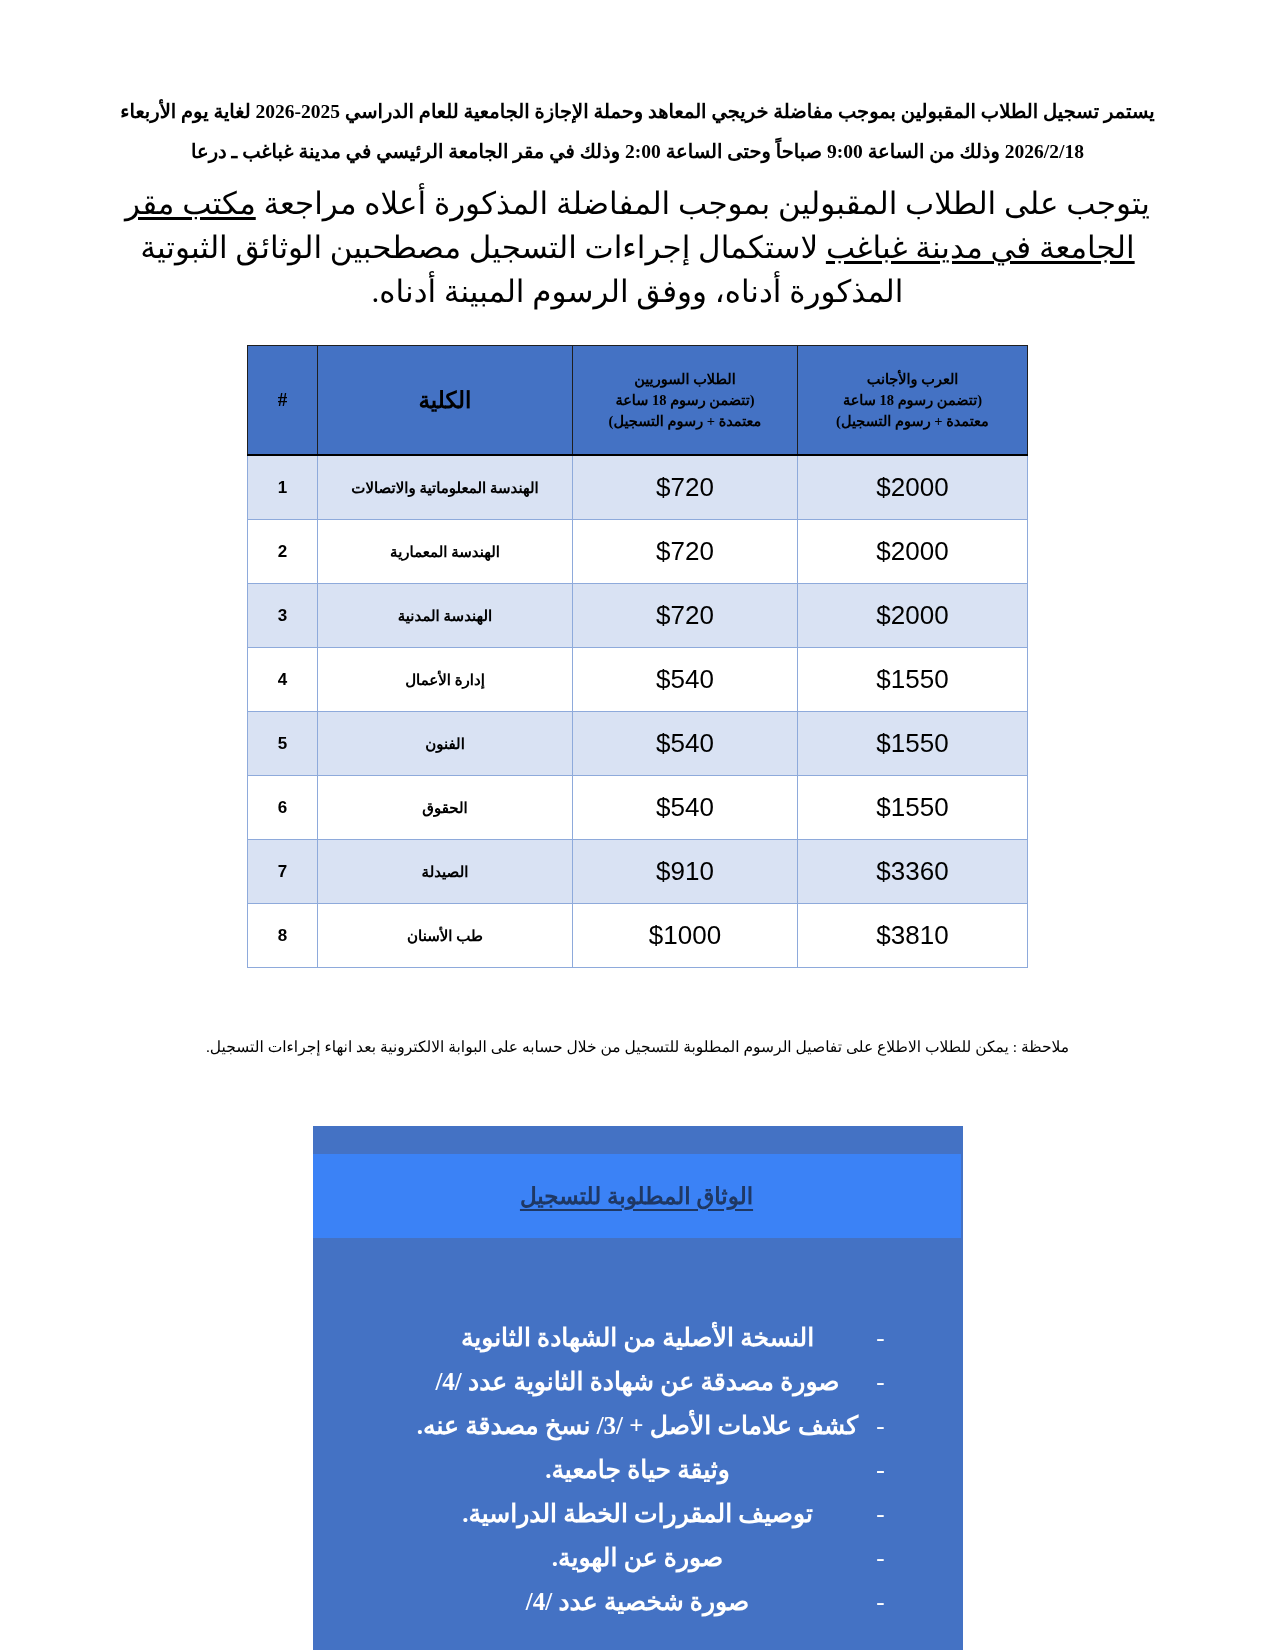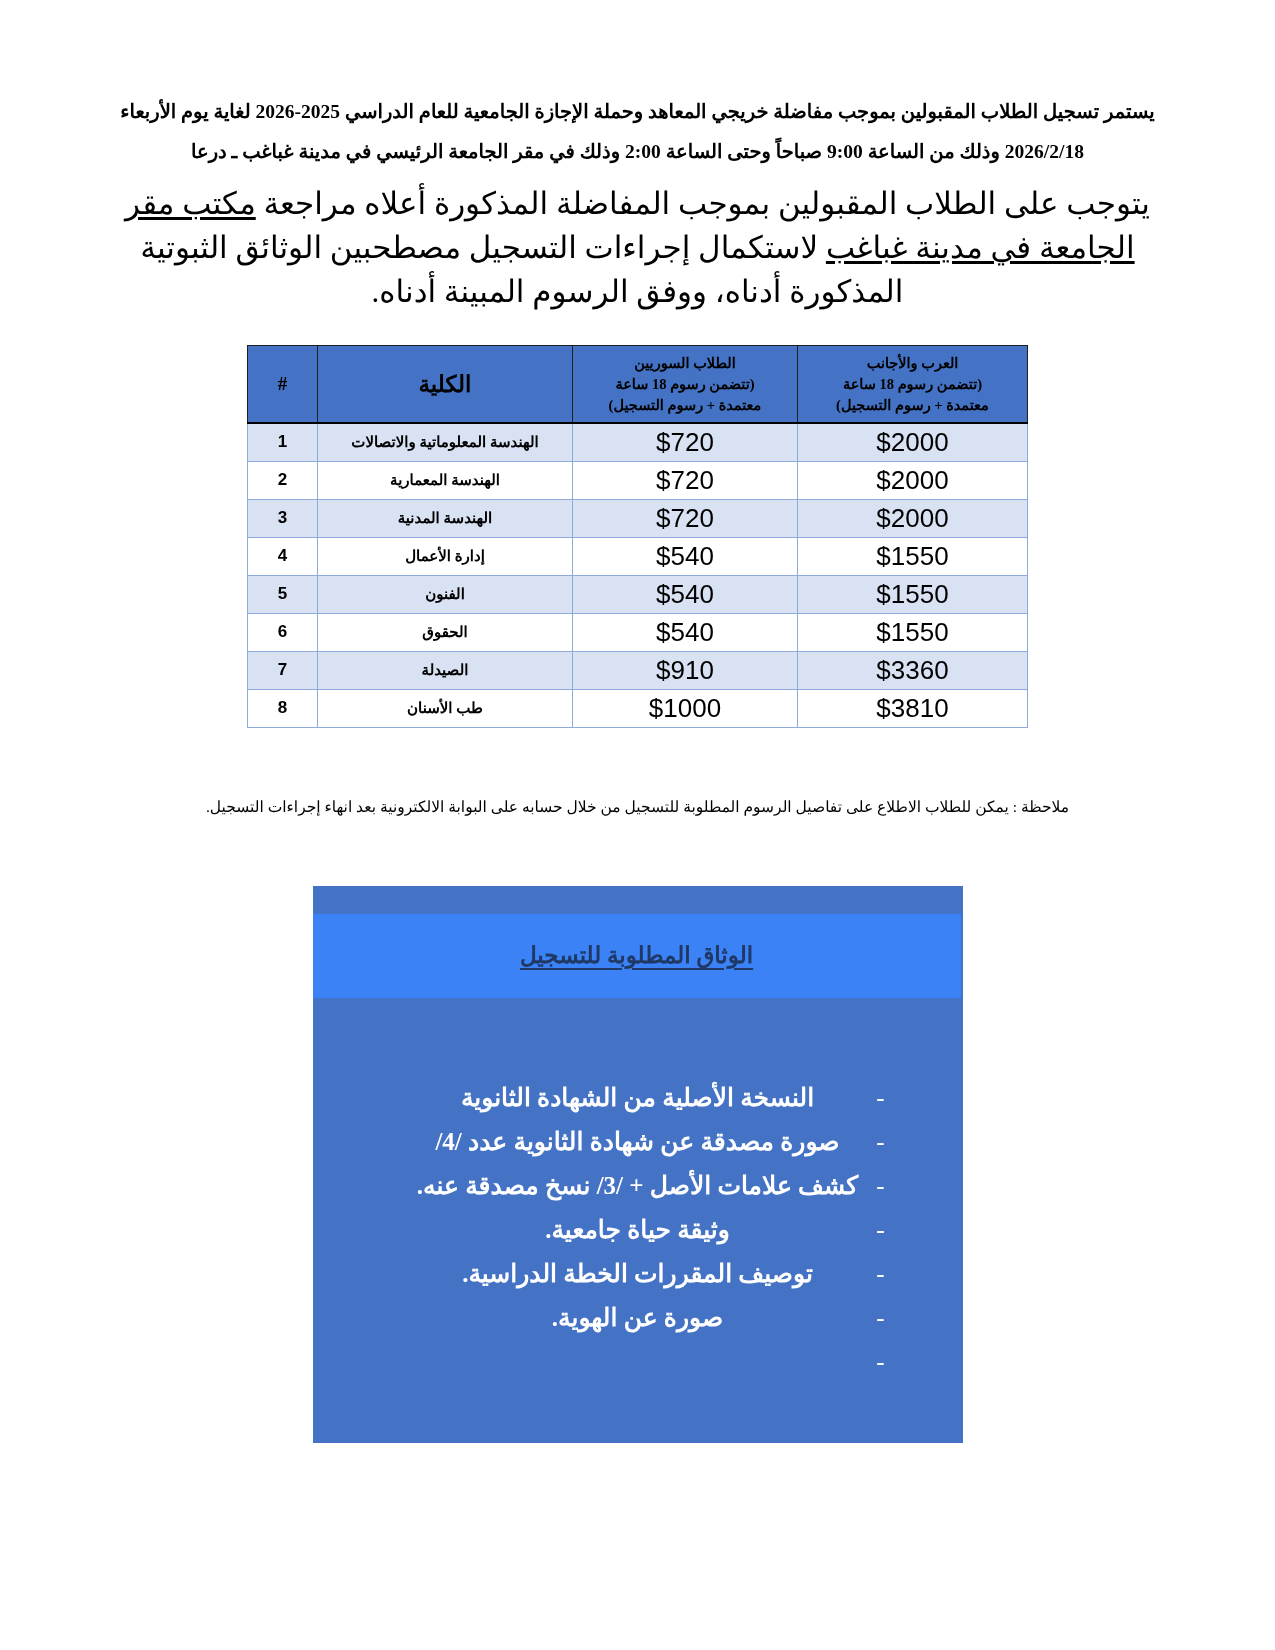--- a/index.html
+++ b/index.html
@@ -55,21 +55,21 @@
     justify-content: center;
   }
   table.fees {
     border-collapse: collapse;
     direction: rtl;
     width: 780px;
     table-layout: fixed;
   }
   table.fees th, table.fees td {
     border: 1px solid #8EAADB;
-    padding: 0;
+    padding: 16px;
     text-align: center;
     vertical-align: middle;
   }
   table.fees thead th {
     background: #4472C4;
     color: #000000;
     border: 1px solid #1F1F1F;
     border-bottom: 2px solid #000;
     height: 76px;
     font-weight: bold;
@@ -285,18 +285,18 @@
     </div>
     <div class="docs-body">
       <ul class="docs-list" id="docs-list">
           <li><span class="dash">-</span><span class="txt">النسخة الأصلية من الشهادة الثانوية</span></li>
           <li><span class="dash">-</span><span class="txt">صورة مصدقة عن شهادة الثانوية عدد /4/</span></li>
           <li><span class="dash">-</span><span class="txt">كشف علامات الأصل + /3/ نسخ مصدقة عنه.</span></li>
           <li><span class="dash">-</span></li>
           <li><span class="dash">-</span><span class="txt">وثيقة حياة جامعية.</span></li>
           <li><span class="dash">-</span><span class="txt">توصيف المقررات الخطة الدراسية.</span></li>
           <li><span class="dash">-</span><span class="txt">صورة عن الهوية.</span></li>
-          <li><span class="dash">-</span></li>
+          <li><span class="dash">-</span><span class="txt">صورة شخصية عدد /4/</span></li>
         </ul>
     </div>
   </div>
 
 </div>
 
 </body></html>

